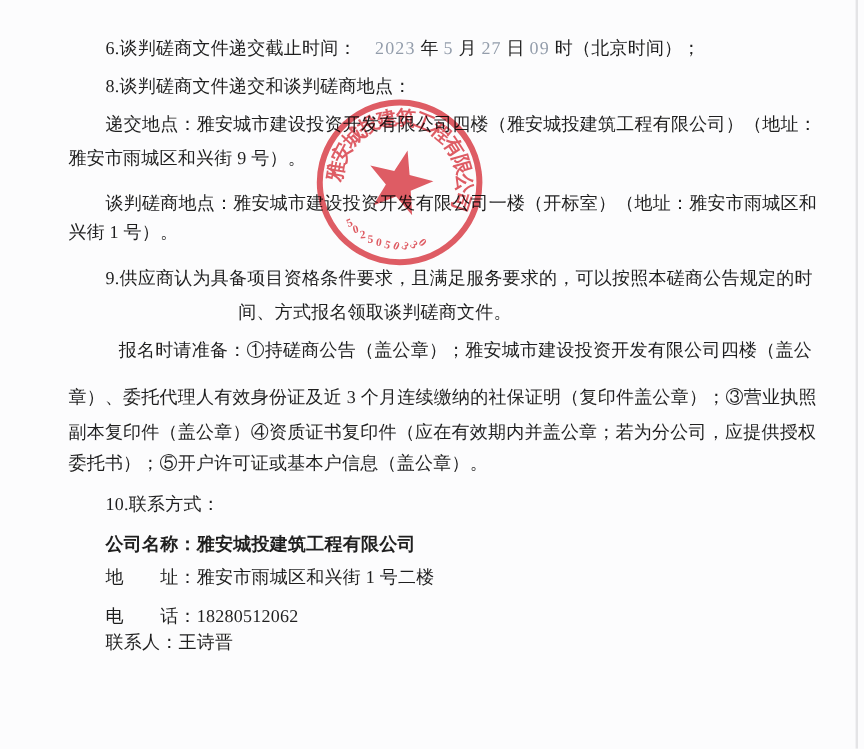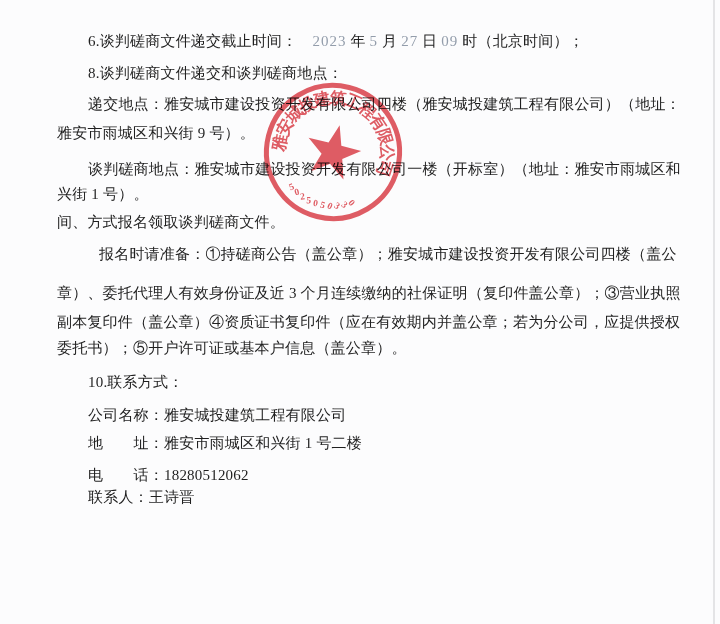--- a/index.html
+++ b/index.html
@@ -32,27 +32,28 @@
 </head>
 <body>
 
 <div class="doc">
     <div class="line first" style="margin-top: 30px;"><span class="ink">6.谈判磋商文件递交截止时间：　</span><span class="fill">2023</span><span class="ink"> 年 </span><span class="fill">5</span><span class="ink"> 月 </span><span class="fill">27</span><span class="ink"> 日 </span><span class="fill">09</span><span class="ink"> 时（北京时间）；</span></div>
     <div class="line first" style="margin-top: 10px;"><span class="ink">8.谈判磋商文件递交和谈判磋商地点：</span></div>
     <div class="line first" style="margin-top: 9px;"><span class="ink">递交地点：雅安城市建设投资开发有限公司四楼（雅安城投建筑工程有限公司）（地址：</span></div>
     <div class="line flush" style="margin-top: 7px;"><span class="ink">雅安市雨城区和兴街 9 号）。</span></div>
     <div class="line first" style="margin-top: 16px; font-family: Liberation Mono, monospace;"><span class="ink">谈判磋商地点：雅安城市建设投资开发有限公司一楼（开标室）（地址：雅安市雨城区和</span></div>
     <div class="line flush" style="margin-top: 1px;"><span class="ink">兴街 1 号）。</span></div>
-    <div class="line flush" style="margin-top: 6px;"><span class="ink">间、方式报名领取谈判磋商文件。</span></div>
+    <div class="line first" style="margin-top: 17px;"><span class="ink">9.供应商认为具备项目资格条件要求，且满足服务要求的，可以按照本磋商公告规定的时</span></div>
+    <div class="line flush" style="margin-top: 6px; text-align: center;"><span class="ink">间、方式报名领取谈判磋商文件。</span></div>
     <div class="line deep" style="margin-top: 10px;"><span class="ink">报名时请准备：①持磋商公告（盖公章）；雅安城市建设投资开发有限公司四楼（盖公</span></div>
     <div class="line flush" style="margin-top: 17px;"><span class="ink">章）、委托代理人有效身份证及近 3 个月连续缴纳的社保证明（复印件盖公章）；③营业执照</span></div>
     <div class="line flush" style="margin-top: 7px;"><span class="ink">副本复印件（盖公章）④资质证书复印件（应在有效期内并盖公章；若为分公司，应提供授权</span></div>
     <div class="line flush" style="margin-top: 4px;"><span class="ink">委托书）；⑤开户许可证或基本户信息（盖公章）。</span></div>
     <div class="line first" style="margin-top: 12px;"><span class="ink">10.联系方式：</span></div>
-    <div class="line first" style="margin-top: 11px;"><span class="ink">公司名称：雅安城投建筑工程有限公司</span></div>
+    <div class="line first" style="margin-top: 11px; font-weight: bold;"><span class="ink">公司名称：雅安城投建筑工程有限公司</span></div>
     <div class="line first" style="margin-top: 6px;"><span class="ink">地　　址：雅安市雨城区和兴街 1 号二楼</span></div>
     <div class="line first" style="margin-top: 10px;"><span class="ink">电　　话：18280512062</span></div>
     <div class="line first" style="margin-top: 0;"><span class="ink">联系人：王诗晋</span></div>
   </div>
 
 <svg class="stamp" viewBox="0 0 160 160" aria-hidden="true">
     <g transform="rotate(14 80 80)">
       <circle cx="80" cy="80" r="66.5" fill="none" stroke="#dc3e47" stroke-width="5"></circle>
       <polygon points="80.00,52.50 73.42,71.94 52.89,72.19 69.35,84.46 63.25,104.06 80.00,92.20 96.75,104.06 90.65,84.46 107.11,72.19 86.58,71.94" fill="#dc3e47"></polygon>
       <text x="26.13" y="83.77" text-anchor="middle" dominant-baseline="central" font-size="16.5" font-weight="600" fill="#dc3e47" font-family="&quot;Liberation Serif&quot;,&quot;DejaVu Serif&quot;,serif" transform="rotate(-94.0 26.13 83.77)">雅</text>

